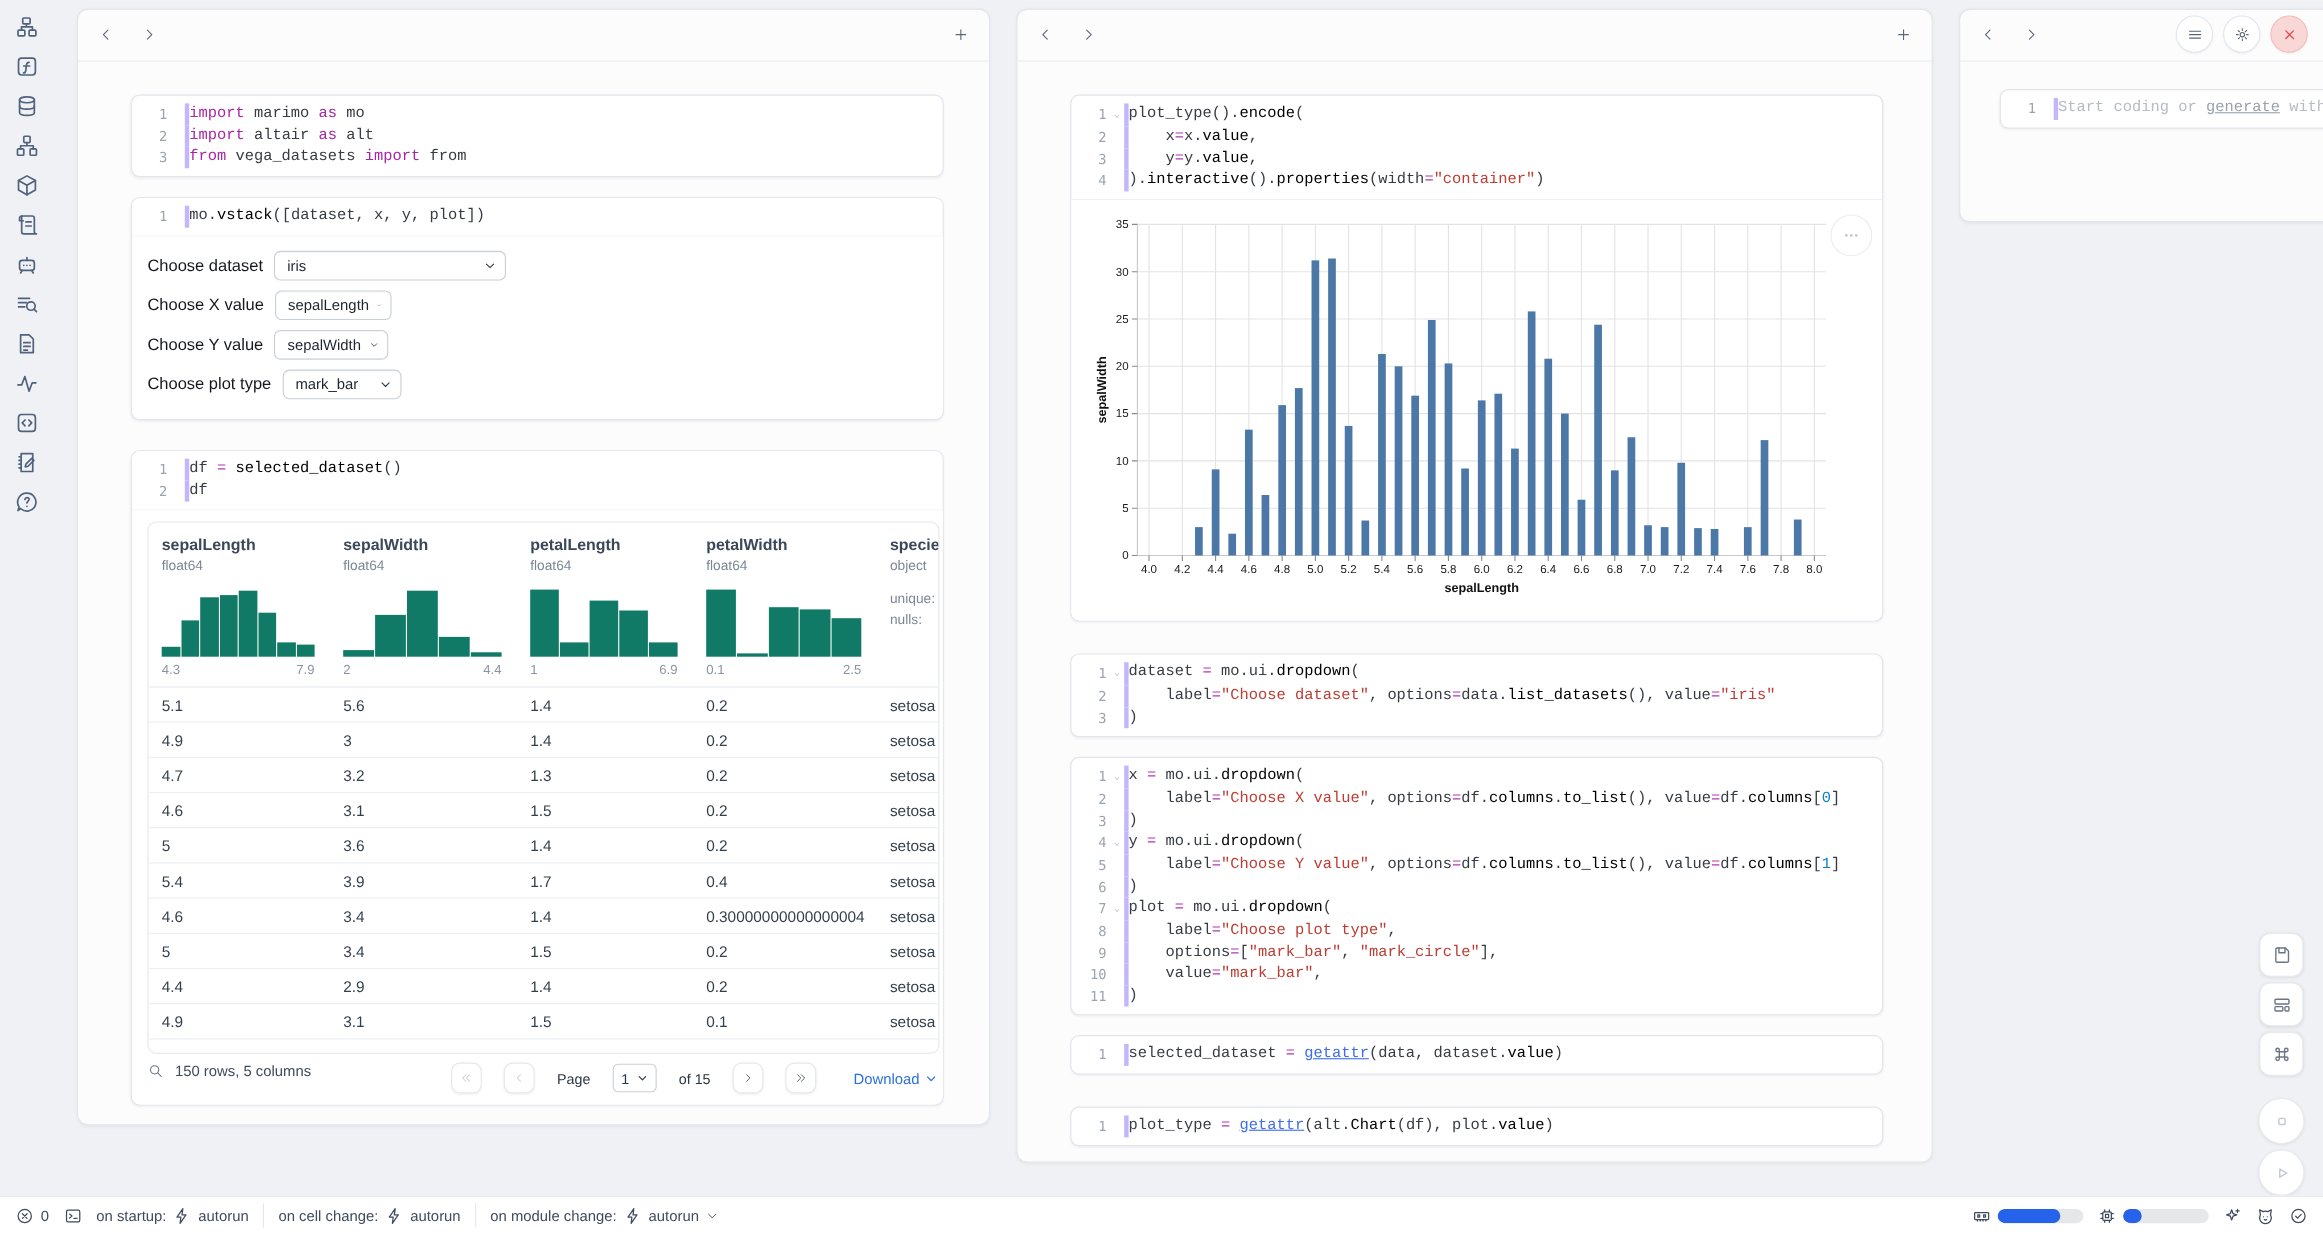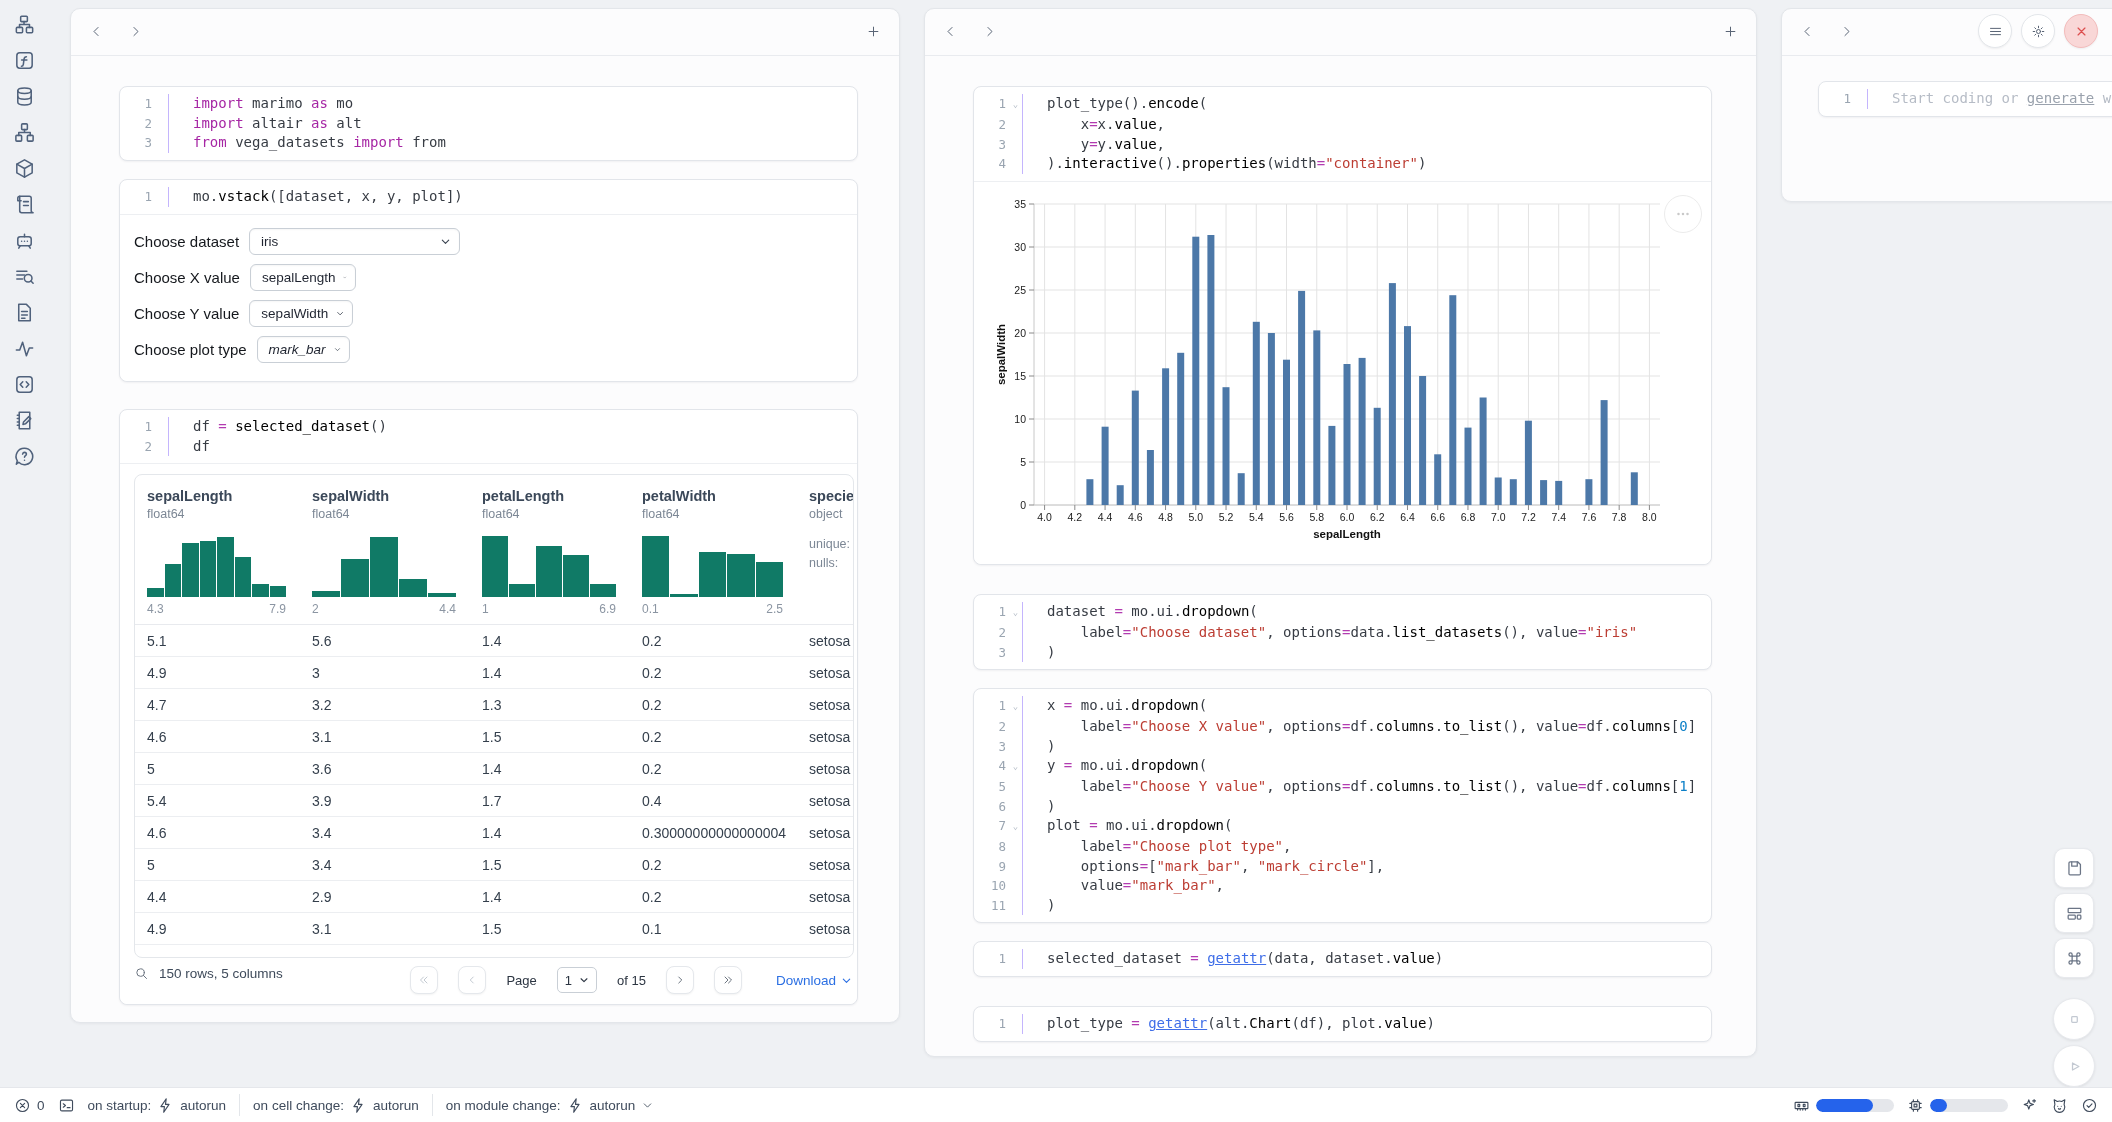--- a/index.html
+++ b/index.html
@@ -22,21 +22,21 @@
   .head-plus{position:absolute;right:18px;top:15px;color:#5a6576}
   .head-plus svg{width:15px;height:15px}
 
   
   .cell{position:absolute;background:#fff;border:1px solid #e2e5ea;border-radius:8px;
         box-shadow:0 1px 2px rgba(16,24,40,.05);}
   .codebox{padding:7px 0;font-family:"DejaVu Sans Mono",monospace;font-size:14px;line-height:19.5px;}
   .cl{display:flex;}
   .ln{flex:none;width:32px;text-align:right;color:#9aa5b1;font-size:12.5px;padding-right:3px;}
   .fold{flex:none;width:13px;color:#b3bcc6;font-size:9px;text-align:center;line-height:21px}
-  .ct{flex:1;border-left:1px solid #c4b5fd;padding-left:24px;white-space:pre;color:#373c44;}
+  .ct{flex:1;border-left:4px solid #c4b5fd;padding-left:0;white-space:pre;color:#373c44;font-family:Liberation Mono, monospace;}
   .kw{color:#a626a4}.fn{color:#000000}.str{color:#bc3d33}.op{color:#b23bb0}
   .num{color:#0b7fc7}.bi{color:#3f6ee8;text-decoration:underline}.pl{color:#373c44}
   .cell-output{border-top:1px solid #edeff2;position:relative;background:#fff;border-radius:0 0 8px 8px;}
 
   
   .ctl-row{display:flex;align-items:center;height:27px;margin-bottom:9px;}
   .ctl-label{font-size:15px;color:#15181d;margin-right:10px;}
   .sel{display:flex;align-items:center;justify-content:space-between;border:1px solid #c9cfd6;border-radius:6px;
        height:27px;padding:0 8px 0 11px;font-size:13.5px;color:#1f2430;background:#fff;box-sizing:border-box;
        box-shadow:inset 0 1px 2px rgba(0,0,0,.04);cursor:pointer}
@@ -271,21 +271,21 @@
           <span class="ctl-label">Choose Y value</span>
           <span class="sel" style="width:104px;">
               <span>sepalWidth</span>
               <svg class="i" viewBox="0 0 24 24">
                 <path d="M5 9l7 7 7-7" stroke-width="2.4"></path>
               </svg>
             </span>
         </div>
         <div class="ctl-row" style="margin-bottom:12px">
           <span class="ctl-label">Choose plot type</span>
-          <span class="sel" style="width:93px;font-style:italic;">
+          <span class="sel" style="width:108px;">
               <span>mark_bar</span>
               <svg class="i" viewBox="0 0 24 24">
                 <path d="M5 9l7 7 7-7" stroke-width="2.4"></path>
               </svg>
             </span>
         </div>
       </div>
     </div>
 
     <div class="cell" style="left:48px;top:400px;width:737px;">

